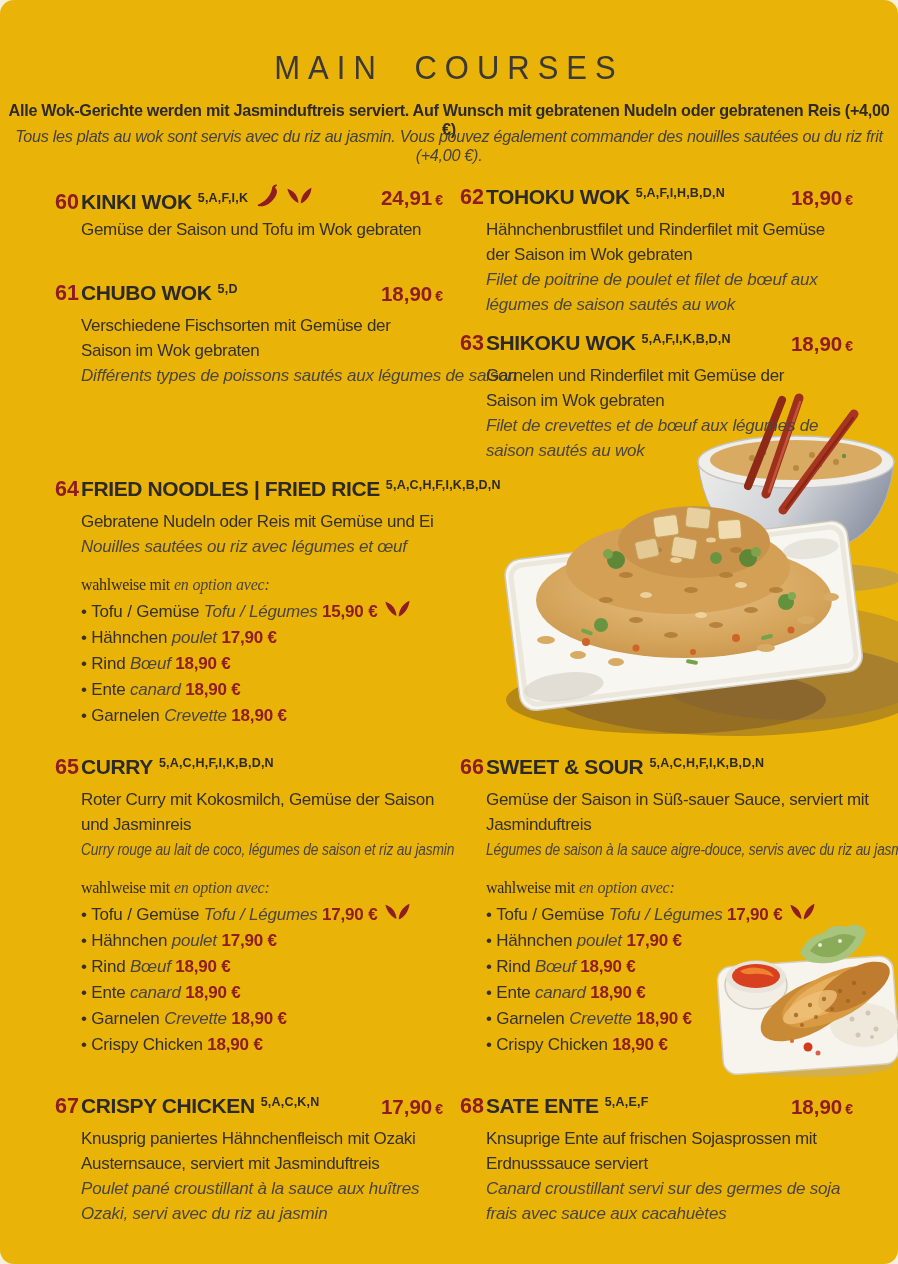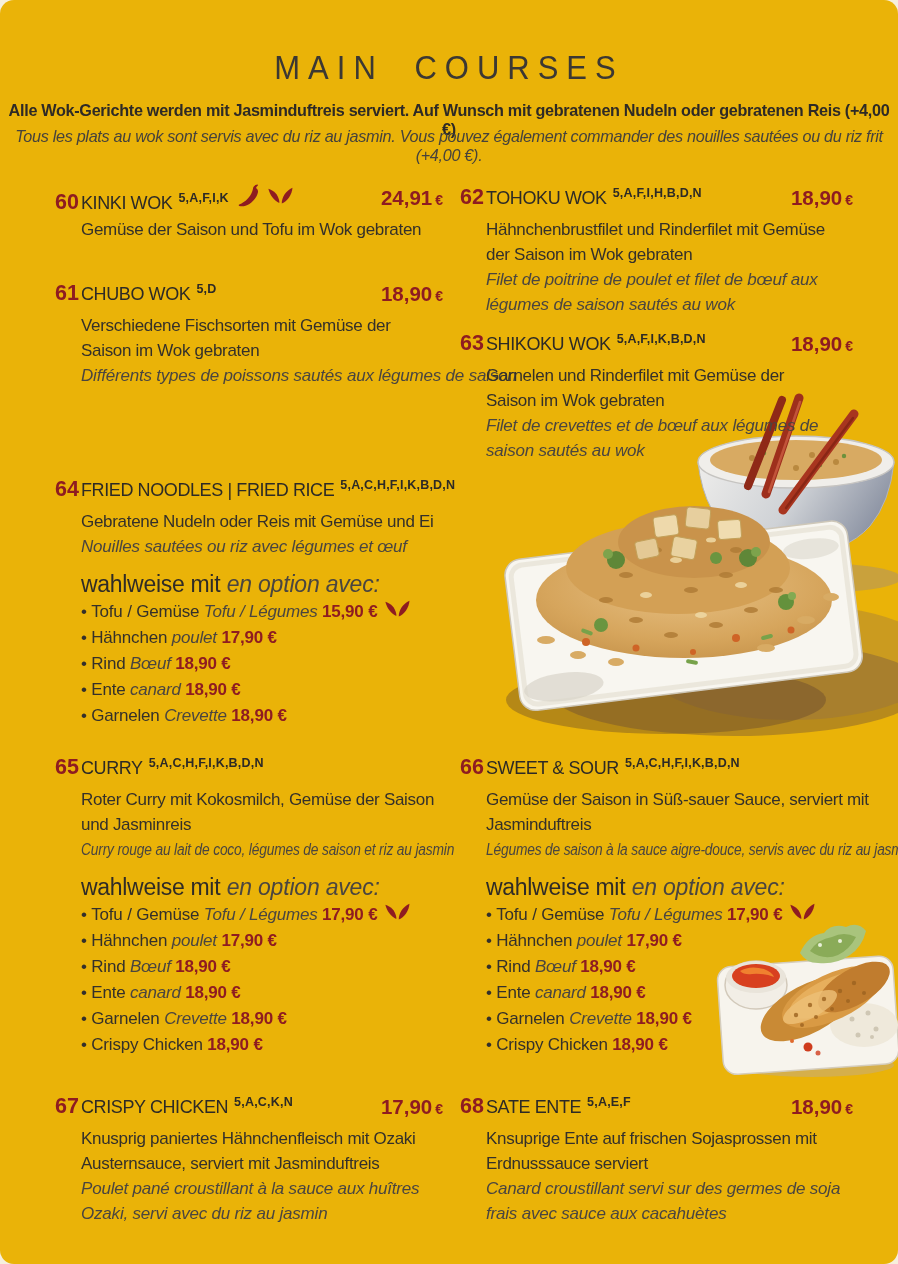--- a/index.html
+++ b/index.html
@@ -11,34 +11,34 @@
            font-size:31px; font-weight:400; letter-spacing:8px; word-spacing:14px;
            color:#3c3833; transform:scaleY(1.08); }
   .sub-de { position:absolute; left:0; top:101px; width:100%; text-align:center;
             font-size:16.2px; font-weight:bold; color:#2e2a26; letter-spacing:-0.3px; }
   .sub-fr { position:absolute; left:0; top:127px; width:100%; text-align:center;
             font-size:16.2px; font-style:italic; color:#46423c; letter-spacing:-0.3px; }
 
   .item { position:absolute; }
   .head { position:relative; white-space:nowrap; line-height:24px; height:24px; }
   .num  { display:inline-block; width:26px; font-weight:bold; font-size:21.5px; color:#8e1c21; }
-  .name { font-weight:normal; font-size:18px; color:#2d2a26; letter-spacing:-0.4px; }
+  .name { font-weight:bold; font-size:21px; color:#2d2a26; letter-spacing:-0.4px; }
   .allerg { font-weight:bold; font-size:12.5px; color:#2d2a26; position:relative; top:-7px;
             margin-left:6px; letter-spacing:0.2px; }
   .hicon { display:inline-block; position:relative; top:-2px; margin-left:8px; }
   .price { position:absolute; right:0; top:1px; color:#8e1c21; font-weight:bold; font-size:20.5px; }
   .price .cur { font-size:14px; margin-left:3px; }
 
   .body { margin-left:26px; margin-top:8px; }
   .de { font-size:17px; color:#34302b; line-height:25px; letter-spacing:-0.3px; }
   .fr { font-size:17px; font-style:italic; color:#4a4540; line-height:25px; letter-spacing:-0.2px; }
   .fr.nowrap { white-space:nowrap; }
   .fr.squeeze { white-space:nowrap; font-size:16px; transform:scaleX(0.86); transform-origin:0 50%; }
 
-  .choose { margin-top:13px; font-size:23px; line-height:25px; }
+  .choose { margin-top:13px; font-size:16px; line-height:25px;font-family:Liberation Serif, serif; }
   .c-de { color:#2f2b27; letter-spacing:-0.3px; }
   .c-fr { font-style:italic; color:#4a4540; letter-spacing:-0.2px; }
 
   .opts { }
   .opt { font-size:17px; line-height:26px; color:#34302b; white-space:nowrap; letter-spacing:-0.2px; }
   .opt::before { content:"\2022\00a0"; color:#34302b; }
   .o-fr { font-style:italic; color:#4a4540; }
   .o-pr { color:#8e1c21; font-weight:bold; }
   .o-leaf { display:inline-block; position:relative; top:3px; margin-left:7px; }
 

